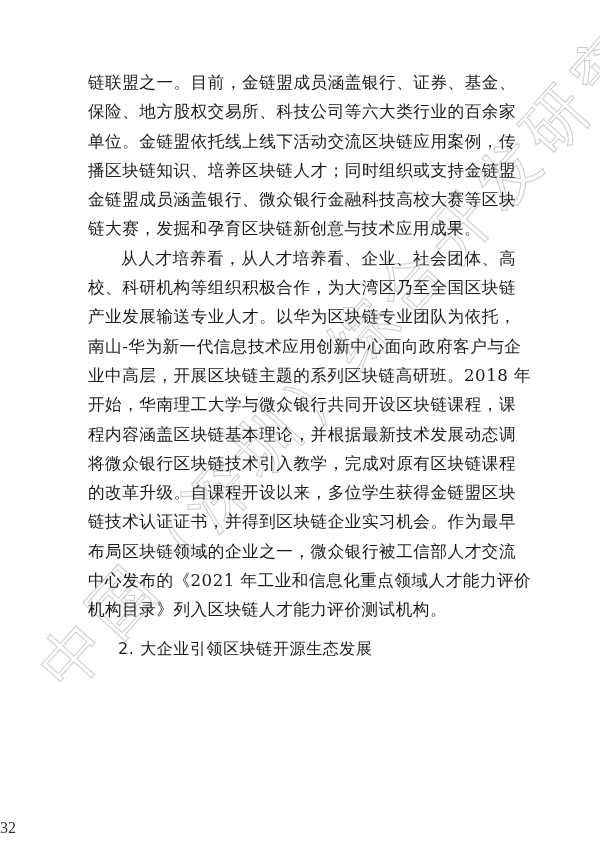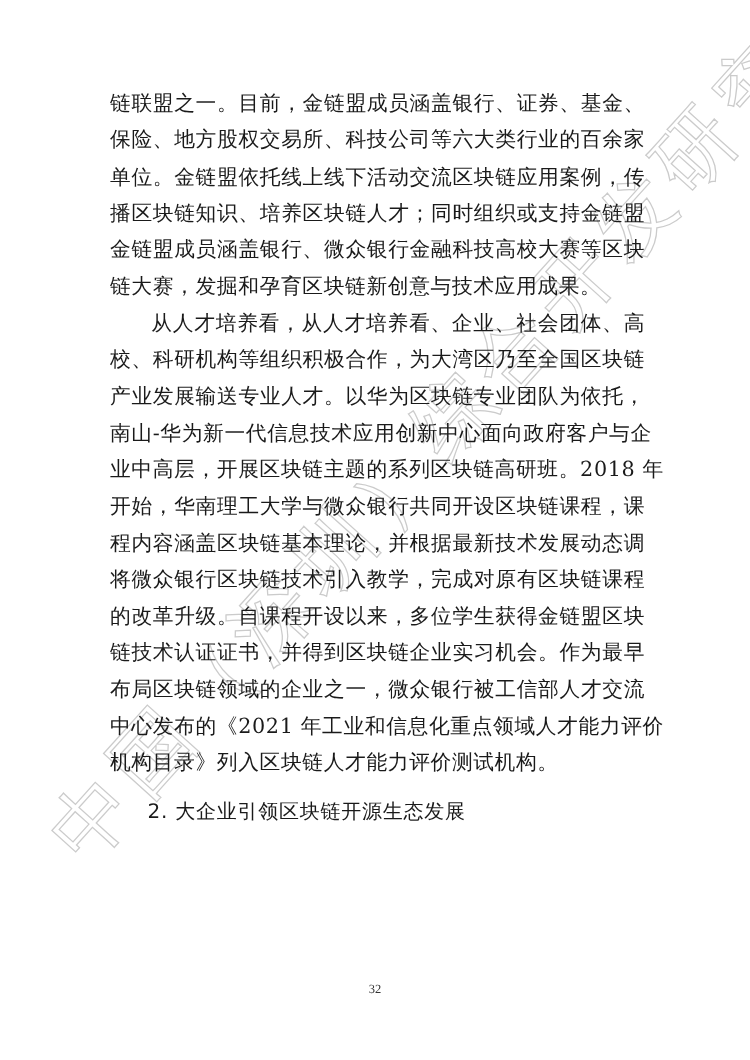--- a/index.html
+++ b/index.html
@@ -48,25 +48,24 @@
       margin-top: 6px;
       padding-left: 30px;
       font-size: 16px;
       font-weight: normal;
       font-family: "DejaVu Sans", "Liberation Sans", sans-serif;
       white-space: nowrap;
       letter-spacing: 0.6px;
     }
     .page-number {
       position: absolute;
-      top: 786px;
+      top: 819px;
       left: 0;
       width: 600px;
-      text-align: center;
-      font-size: 10px;
+      font-size: 16px;
       color: #333;
       font-family: "Liberation Serif", serif;
     }
     .watermark {
       position: absolute;
       left: 20px;
       top: 650px;
       transform-origin: 0 0;
       transform: rotate(-48deg);
       font-size: 64px;

